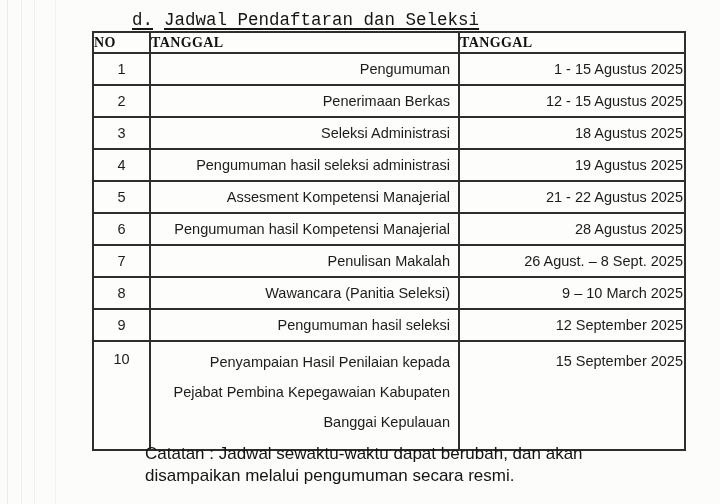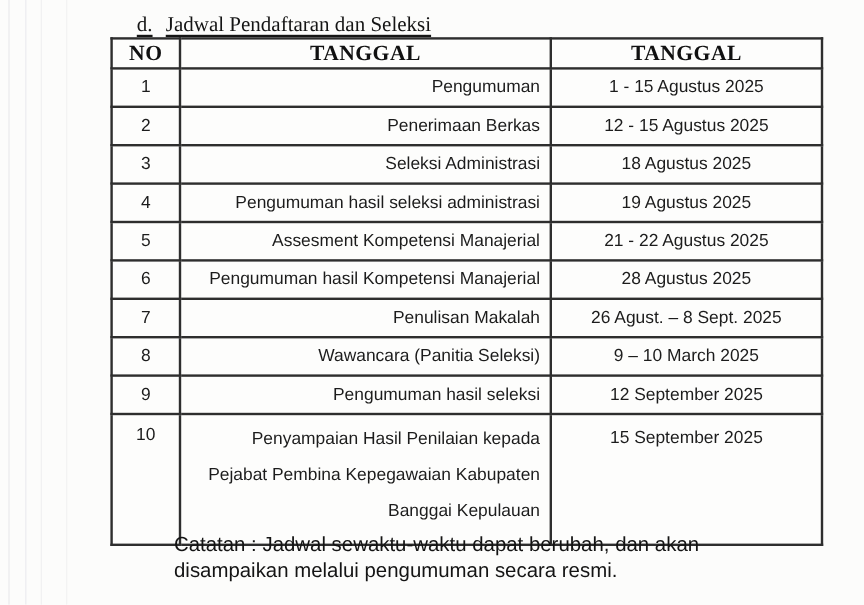--- a/index.html
+++ b/index.html
@@ -15,23 +15,23 @@
   
   .scan-artifacts { position: absolute; top: 0; left: 0; width: 70px; height: 100%; }
   .streak { position: absolute; top: 0; width: 1px; height: 100%; background: #e9e9ec; }
   .streak.s1 { left: 7px; }
   .streak.s2 { left: 21px; opacity: .8; }
   .streak.s3 { left: 34px; opacity: .6; }
   .streak.s4 { left: 55px; opacity: .5; }
 
   .doc-title {
     position: absolute;
-    left: 114px;
+    left: 132px;
     top: 10px;
-    font-family: Liberation Serif, serif;
+    font-family: Liberation Mono, monospace;
     font-size: 17.5px;
     font-weight: 500;
     color: #151515;
     white-space: nowrap;
   }
   .doc-title .u {
     text-decoration: underline;
     text-decoration-thickness: 1.5px;
     text-underline-offset: 3px;
   }
@@ -45,37 +45,37 @@
     border-collapse: collapse;
     table-layout: fixed;
     background: #fdfdfc;
   }
   .schedule-table th, .schedule-table td {
     border: 2px solid #2e2e2e;
     overflow: hidden;
   }
   .schedule-table th {
     font-family: "Liberation Serif", serif;
-    font-size: 18px;
+    font-size: 14px;
     font-weight: 700;
     letter-spacing: .4px;
     height: 17px;
     padding: 1px 0;
-    text-align: center;
+    text-align: left;
     color: #111;
   }
   .schedule-table td {
     font-size: 14.5px;
     height: 28px;
     vertical-align: middle;
     color: #1c1c1c;
   }
   .schedule-table td.no { text-align: center; }
   .schedule-table td.kegiatan { text-align: right; padding: 0 8px 0 16px; }
-  .schedule-table td.tanggal { text-align: center; }
+  .schedule-table td.tanggal { text-align: right; }
   .schedule-table tr.tall td { height: 95px; vertical-align: top; }
   .schedule-table tr.tall td.no { padding-top: 9px; text-align: center; }
   .schedule-table tr.tall td.kegiatan {
     white-space: pre-line;
     line-height: 30px;
     padding-top: 5px;
   }
   .schedule-table tr.tall td.tanggal { padding-top: 11px; margin-top: 36px; }
 
   .note {

